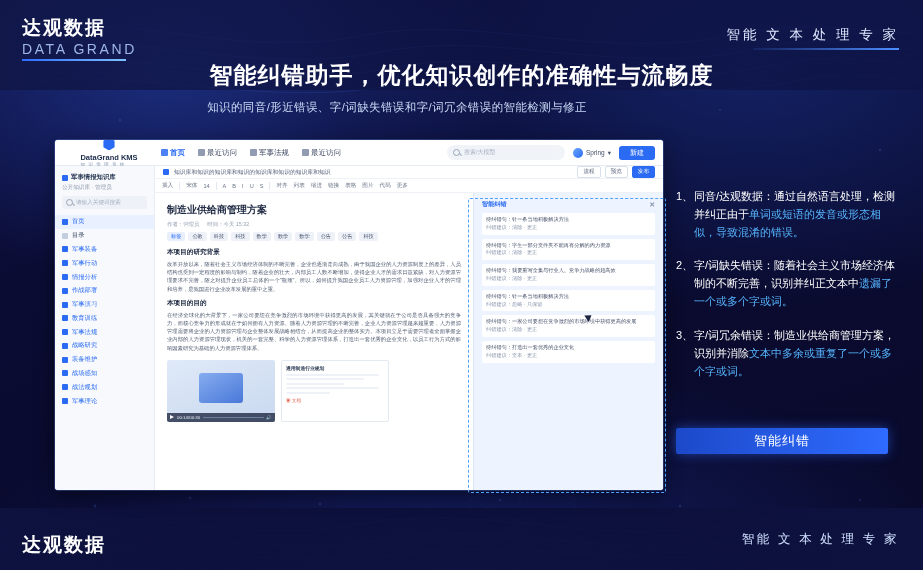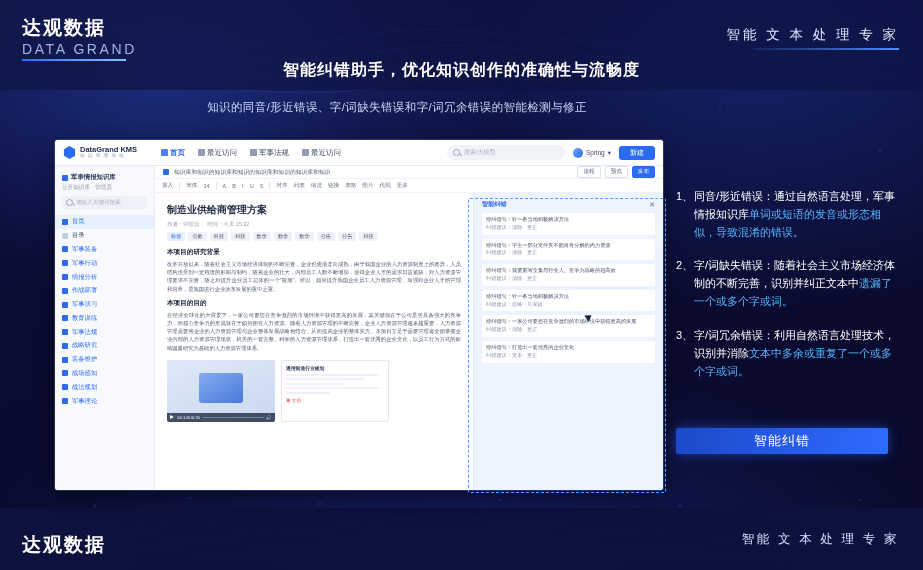--- a/index.html
+++ b/index.html
@@ -53,38 +53,38 @@
     background:linear-gradient(90deg, rgba(60,120,255,0.1), #4d8dff);
   }
   .slogan-bot {
     position:absolute; right:24px; bottom:22px;
     color:#cfe0ff; font-size:12.5px; letter-spacing:2.6px;
   }
 
   
   .main-title {
     position:absolute; left:0; top:60px; width:923px; text-align:center;
-    color:#ffffff; font-size:16px; font-weight:bold; letter-spacing:1px;
+    color:#ffffff; font-size:23px; font-weight:bold; letter-spacing:1px;
   }
   .sub-title {
     position:absolute; left:0; top:100px; width:794px; text-align:center;
     color:#c9d8f5; font-size:11.5px; letter-spacing:0.4px;
   }
 
   
   .shot {
     position:absolute; left:55px; top:140px; width:608px; height:350px;
     background:#f3f6fb; border-radius:3px; overflow:hidden;
     box-shadow: 0 0 0 1px rgba(120,160,255,0.25), 0 6px 20px rgba(0,0,0,0.45);
   }
   .shot-topbar {
     height:26px; background:#ffffff; display:flex; align-items:center;
     padding:0 8px; border-bottom:1px solid #e6ebf3;
   }
-  .kms-logo { display:flex; align-items:center; gap:4px; width:92px; }
+  .kms-logo { display:flex; align-items:center; gap:4px; width:92px;flex-direction:column; }
   .kms-hex { width:13px; height:13px; background:#2b6bf3;
     clip-path: polygon(50% 0%, 93% 25%, 93% 75%, 50% 100%, 7% 75%, 7% 25%); }
   .kms-txt { line-height:1; }
   .kms-t1 { font-size:7.5px; color:#1b2b4b; font-weight:bold; }
   .kms-t2 { font-size:4.6px; color:#8a97ad; letter-spacing:1px; margin-top:1px; }
   .topnav { display:flex; align-items:center; gap:13px; margin-left:6px; }
   .topnav-item { font-size:7.5px; color:#46506a; display:flex; align-items:center; gap:2px; }
   .topnav-item.active { color:#2b6bf3; font-weight:bold; }
   .mini-ico { width:7px; height:7px; border-radius:1px; background:#2b6bf3; opacity:.85; display:inline-block;}
   .mini-ico.g { background:#7e8aa3; }
@@ -473,30 +473,30 @@
   </div>
 </div>
 
 <div class="dash-box"></div>
 <div class="cursor"></div>
 
 <div class="explain">
   <div class="exp-item">
     <div class="exp-num">1、</div>
     <div class="exp-txt">
-      <span>同音/形近错误：通过自然语言处理，军事情报知识库</span><span class="blue">单词或短语的发音或形态相似，导致混淆的错误。</span>
+      <span>同音/达观数据：通过自然语言处理，检测并纠正由于</span><span class="blue">单词或短语的发音或形态相似，导致混淆的错误。</span>
     </div>
   </div>
   <div class="exp-item">
     <div class="exp-num">2、</div>
     <div class="exp-txt">
       <span>字/词缺失错误：随着社会主义市场经济体制的不断完善，识别并纠正文本中</span><span class="blue">遗漏了一个或多个字或词。</span>
     </div>
   </div>
   <div class="exp-item">
     <div class="exp-num">3、</div>
     <div class="exp-txt">
-      <span>字/词冗余错误：利用自然语言处理技术，识别并消除</span><span class="blue">文本中多余或重复了一个或多个字或词。</span>
+      <span>字/词冗余错误：制造业供给商管理方案，识别并消除</span><span class="blue">文本中多余或重复了一个或多个字或词。</span>
     </div>
   </div>
 </div>
 
 <div class="cta">智能纠错</div>
 
 </body></html>

